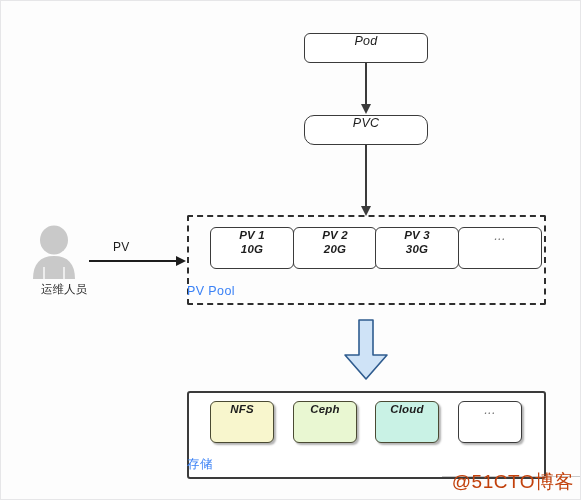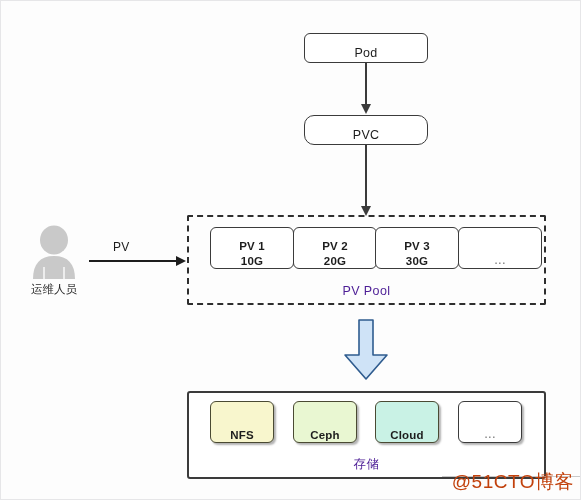--- a/index.html
+++ b/index.html
@@ -23,26 +23,27 @@
   
   .node {
     position: absolute;
     box-sizing: border-box;
     background: #ffffff;
     border: 1.4px solid #3b3b3b;
     border-radius: 5px;
     display: flex;
     flex-direction: column;
     align-items: center;
-    justify-content: flex-end;
+    justify-content: flex-start;
     color: #1d1d1d;
     font-size: 12.5px;
     line-height: 1.25;
     text-align: center;
     letter-spacing: .2px;
+    font-style: italic;
   }
 
   
   .wide-node {
     width: 124px;
     height: 30px;
     border-radius: 6px;
     font-size: 12.5px;
   }
 
@@ -90,23 +91,23 @@
   .solid-box {
     position: absolute;
     box-sizing: border-box;
     border: 2px solid #3b3b3b;
     border-radius: 3px;
     background: #ffffff;
   }
   .container-label {
     position: absolute;
     width: 100%;
-    text-align: center;
+    text-align: left;
     font-size: 12.5px;
-    color: #4c1d95;
+    color: #3b82f6;
     letter-spacing: .4px;
   }
 
   
   .vline {
     position: absolute;
     width: 1.6px;
     background: #3b3b3b;
   }
   .hline {
@@ -137,20 +138,21 @@
   
   .actor {
     position: absolute;
   }
   .actor-label {
     position: absolute;
     width: 100%;
     text-align: center;
     font-size: 11.5px;
     color: #2a2a2a;
+    margin-left: 10px;
   }
   .edge-label {
     position: absolute;
     font-size: 12px;
     color: #1d1d1d;
     letter-spacing: .3px;
     white-space: nowrap;
   }
 
   

